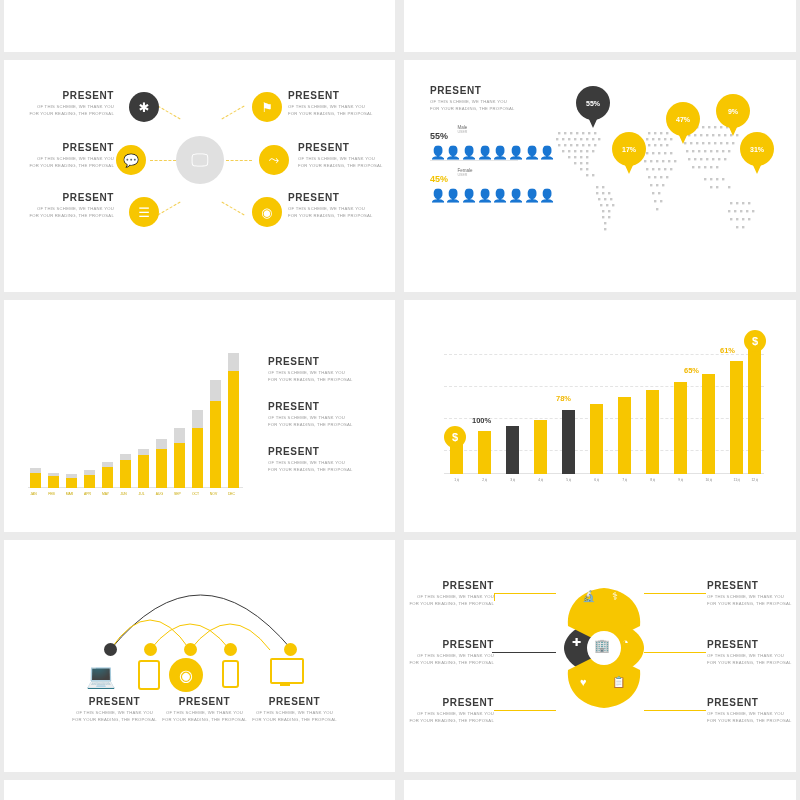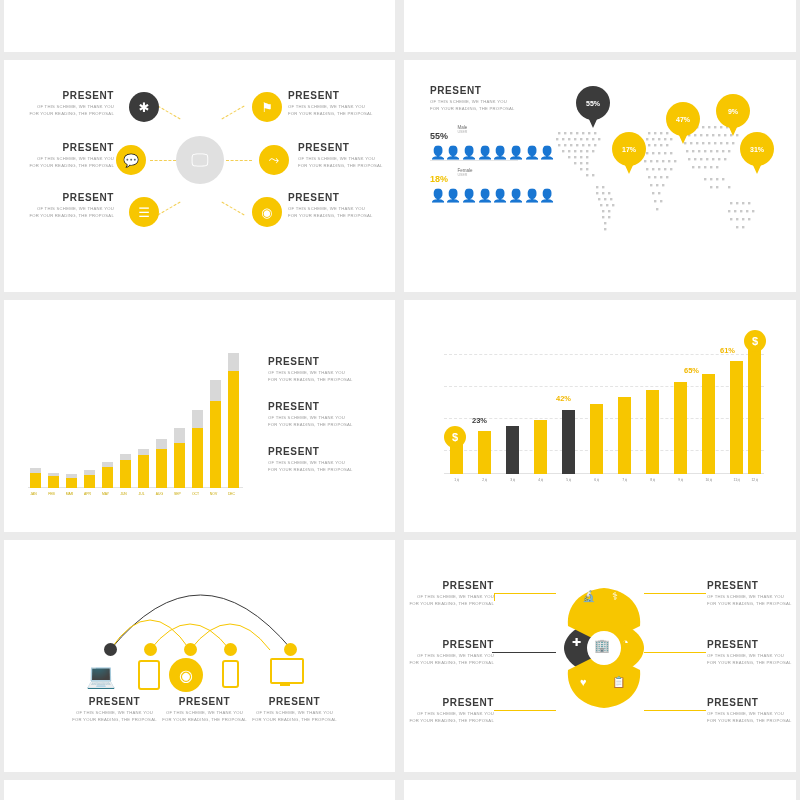--- a/index.html
+++ b/index.html
@@ -215,21 +215,21 @@
         <div style="font-size:4.5px;color:#6d6d6d;">Male</div>
         <div style="font-size:3.6px;color:#b0b0b0;">USER</div>
       </div>
       <div class="person" style="margin-top:3px;">
         <span style="color:#3b3b3b;">👤</span><span style="color:#3b3b3b;">👤</span><span style="color:#3b3b3b;">👤</span><span style="color:#3b3b3b;">👤</span><span style="color:#3b3b3b;">👤</span><span style="color:#c9c9c9;">👤</span><span style="color:#c9c9c9;">👤</span><span style="color:#c9c9c9;">👤</span>
       </div>
     </div>
     <div style="position:absolute;left:26px;top:100px;width:88px;border-top:1px solid #e6e6e6;"></div>
 
     <div style="position:absolute;left:26px;top:108px;">
-      <div style="font-size:9px;font-weight:bold;color:#f2c200;display:inline-block;">18%</div>
+      <div style="font-size:9px;font-weight:bold;color:#f2c200;display:inline-block;">45%</div>
       <div style="display:inline-block;margin-left:5px;vertical-align:top;">
         <div style="font-size:4.5px;color:#6d6d6d;">Female</div>
         <div style="font-size:3.6px;color:#b0b0b0;">USER</div>
       </div>
       <div class="person" style="margin-top:3px;">
         <span style="color:#f7c600;">👤</span><span style="color:#f7c600;">👤</span><span style="color:#f7c600;">👤</span><span style="color:#f7c600;">👤</span><span style="color:#f7c600;">👤</span><span style="color:#c9c9c9;">👤</span><span style="color:#c9c9c9;">👤</span><span style="color:#c9c9c9;">👤</span>
       </div>
     </div>
 
     <div class="map-wrap">
@@ -516,22 +516,22 @@
       <div class="bar" style="left:174px;width:13px;height:77px;background:#f7c600;"></div>
       <div class="bar" style="left:202px;width:13px;height:84px;background:#f7c600;"></div>
       <div class="bar" style="left:230px;width:13px;height:92px;background:#f7c600;"></div>
       <div class="bar" style="left:258px;width:13px;height:100px;background:#f7c600;"></div>
       <div class="bar" style="left:286px;width:13px;height:113px;background:#f7c600;"></div>
       <div class="bar" style="left:304px;width:13px;height:130px;background:#f7c600;"></div>
 
       <div style="position:absolute;left:0px;top:92px;width:22px;height:22px;border-radius:50%;background:#f7c600;color:#fff;display:flex;align-items:center;justify-content:center;font-size:11px;font-weight:bold;">$</div>
       <div style="position:absolute;left:300px;top:-4px;width:22px;height:22px;border-radius:50%;background:#f7c600;color:#fff;display:flex;align-items:center;justify-content:center;font-size:11px;font-weight:bold;">$</div>
 
-      <div class="val-lbl" style="left:28px;top:82px;color:#3b3b3b;">23%</div>
-      <div class="val-lbl" style="left:112px;top:60px;color:#f2b800;">42%</div>
+      <div class="val-lbl" style="left:28px;top:82px;color:#3b3b3b;">100%</div>
+      <div class="val-lbl" style="left:112px;top:60px;color:#f2b800;">78%</div>
       <div class="val-lbl" style="left:240px;top:32px;color:#f2b800;">65%</div>
       <div class="val-lbl" style="left:276px;top:12px;color:#f2b800;">61%</div>
 
       <div class="bar-lbl dark" style="left:3px;top:144px;width:20px;">1月</div>
       <div class="bar-lbl dark" style="left:31px;top:144px;width:20px;">2月</div>
       <div class="bar-lbl dark" style="left:59px;top:144px;width:20px;">3月</div>
       <div class="bar-lbl dark" style="left:87px;top:144px;width:20px;">4月</div>
       <div class="bar-lbl dark" style="left:115px;top:144px;width:20px;">5月</div>
       <div class="bar-lbl dark" style="left:143px;top:144px;width:20px;">6月</div>
       <div class="bar-lbl dark" style="left:171px;top:144px;width:20px;">7月</div>

